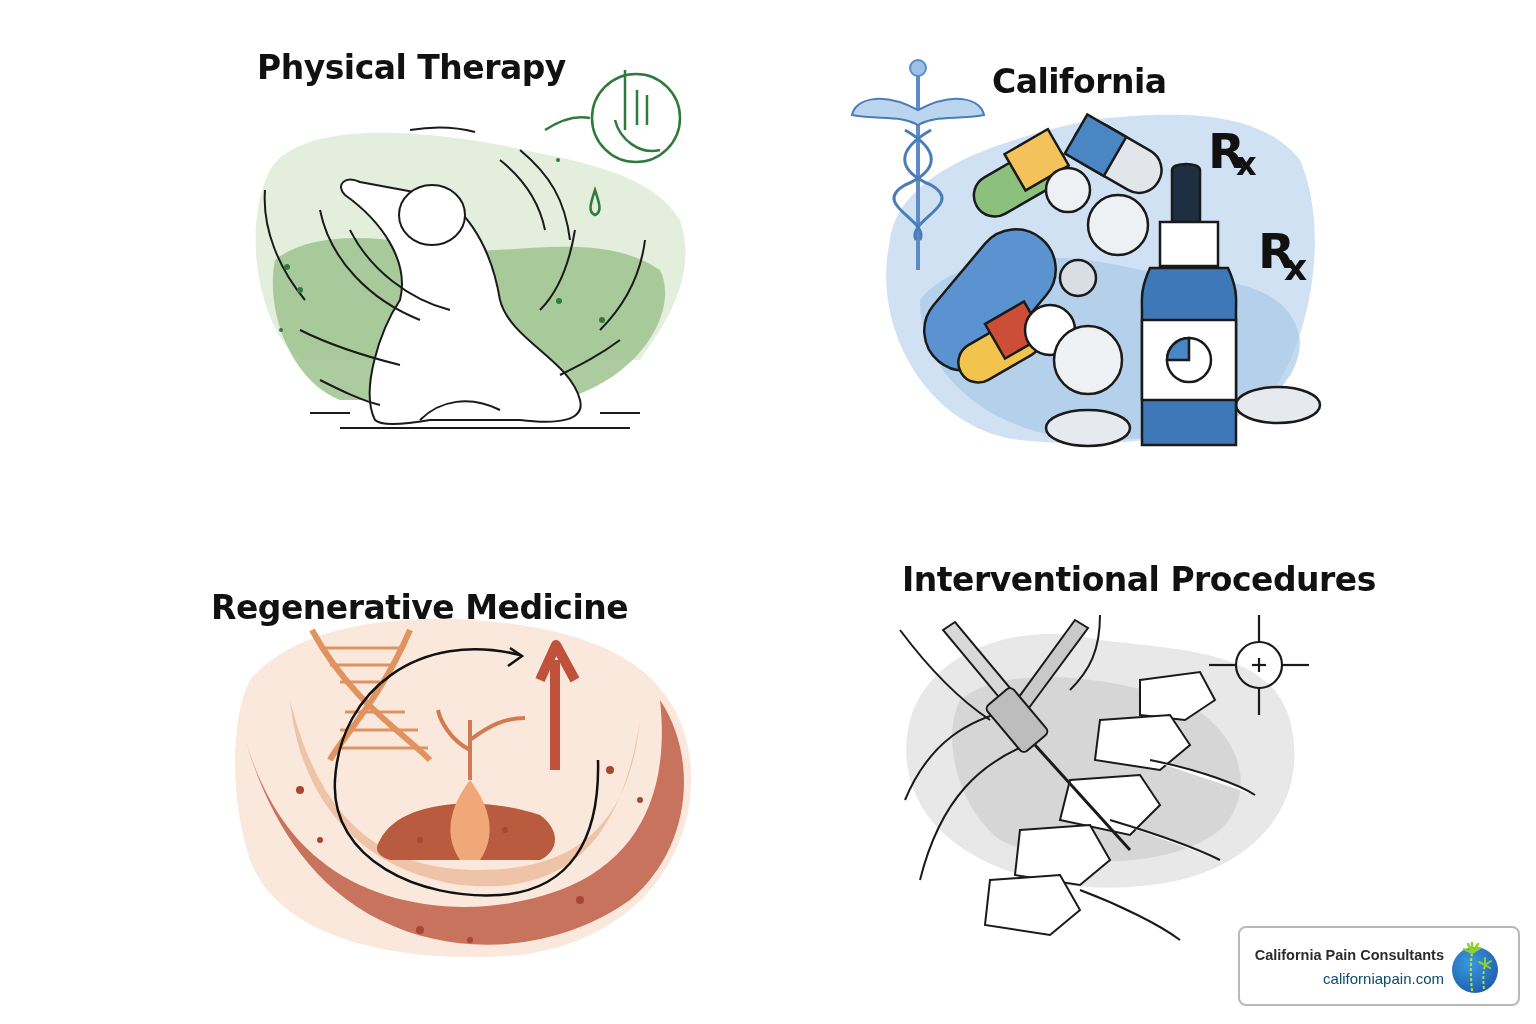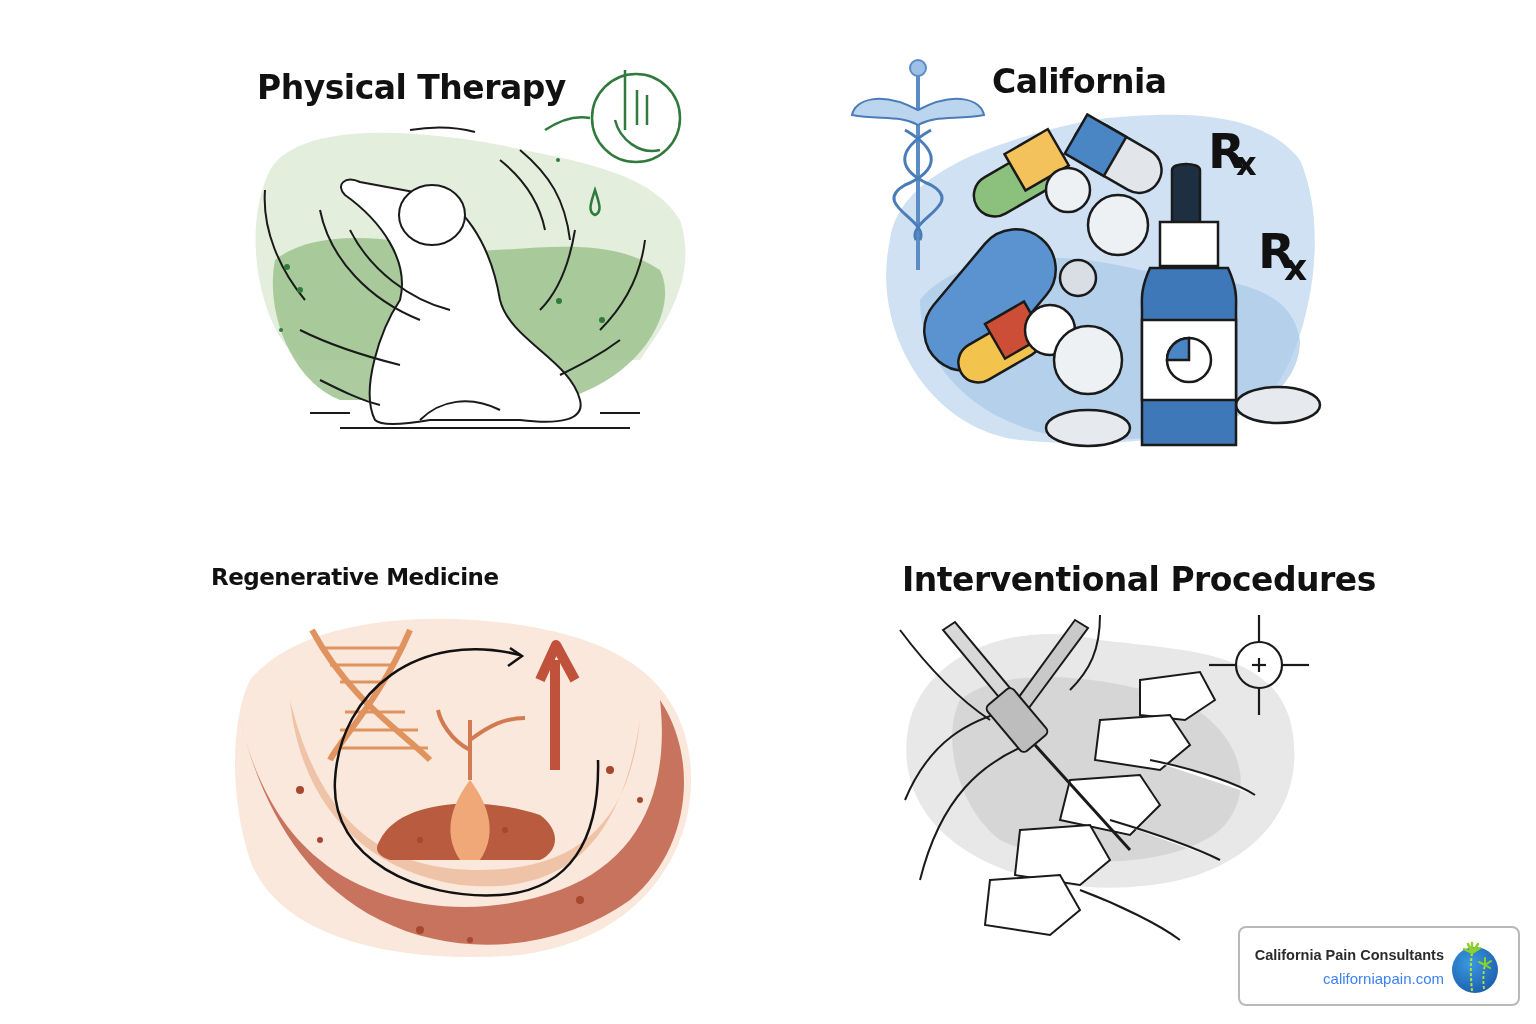--- a/index.html
+++ b/index.html
@@ -2,28 +2,28 @@
 <html><head>
   <meta charset="utf-8">
   <style>
     html, body { margin: 0; padding: 0; background: #ffffff; }
     body { width: 1536px; height: 1024px; position: relative; overflow: hidden; font-family: "DejaVu Sans", sans-serif; }
     .panel { position: absolute; }
     .panel-title { position: absolute; font-family: "DejaVu Sans", sans-serif; font-weight: bold; color: #111111; white-space: nowrap; letter-spacing: -0.5px; }
     .illus { position: absolute; }
     .badge { position: absolute; left: 1238px; top: 926px; width: 282px; height: 80px; border: 2px solid #b9b9b9; border-radius: 8px; background: #ffffff; box-sizing: border-box; }
     .badge-name { position: absolute; right: 74px; top: 19px; font-family: "Liberation Sans", sans-serif; font-weight: bold; font-size: 14.5px; color: #2b2b2b; white-space: nowrap; }
-    .badge-url { position: absolute; right: 74px; top: 42px; font-family: "Liberation Sans", sans-serif; font-size: 15px; color: #3b82f6; white-space: nowrap; }
+    .badge-url { position: absolute; right: 74px; top: 42px; font-family: "Liberation Sans", sans-serif; font-size: 15px; color: #0c4a6e; white-space: nowrap; }
     .badge-logo { position: absolute; right: 18px; top: 13px; width: 50px; height: 52px; }
   </style>
 </head>
 <body>
 
 <div class="panel">
-  <div class="panel-title" style="left:257px; top:68px; font-size:33px;">Physical Therapy</div>
+  <div class="panel-title" style="left:257px; top:48px; font-size:33px;">Physical Therapy</div>
   <svg class="illus" style="left:250px; top:60px;" width="450" height="380" viewBox="250 60 450 380">
     <path d="M270 170 C300 120 420 130 500 145 C570 160 650 170 680 220 C700 280 660 330 640 360 L300 360 C260 330 240 230 270 170 Z" fill="#e3eedd"></path>
     <path d="M275 260 C320 225 400 240 450 250 C520 255 600 230 660 270 C680 310 640 380 560 400 L340 400 C290 380 265 310 275 260 Z" fill="#9ec38f" opacity="0.85"></path>
     <g fill="none" stroke="#1a1a1a" stroke-width="2">
       <path d="M375 420 C360 390 380 330 400 300 C410 260 380 220 345 195 C335 185 345 175 360 182 L430 195 C460 200 490 240 500 300 C510 340 570 360 580 400 C585 420 560 425 520 420 L430 420 C400 425 380 425 375 420 Z" fill="#ffffff"></path>
       <ellipse cx="432" cy="215" rx="33" ry="30" fill="#ffffff"></ellipse>
       <path d="M420 420 C440 400 470 395 500 410"></path>
       <path d="M265 190 C262 230 280 270 305 300"></path>
       <path d="M320 210 C330 260 370 300 420 320"></path>
       <path d="M350 230 C370 270 410 300 450 310"></path>
@@ -90,21 +90,21 @@
       <path d="M1189 360 L1189 338 A22 22 0 0 0 1167 360 Z" fill="#4a85c4"></path>
     </g>
     <text x="1208" y="168" font-family="DejaVu Sans, sans-serif" font-weight="bold" font-size="48" fill="#111">R</text>
     <text x="1236" y="175" font-family="DejaVu Sans, sans-serif" font-weight="bold" font-size="32" fill="#111">x</text>
     <text x="1258" y="268" font-family="DejaVu Sans, sans-serif" font-weight="bold" font-size="48" fill="#111">R</text>
     <text x="1284" y="280" font-family="DejaVu Sans, sans-serif" font-weight="bold" font-size="36" fill="#111">x</text>
   </svg>
 </div>
 
 <div class="panel">
-  <div class="panel-title" style="left:211px; top:564px; font-size:23px;">Regenerative Medicine</div>
+  <div class="panel-title" style="left:211px; top:588px; font-size:33px;">Regenerative Medicine</div>
   <svg class="illus" style="left:230px; top:610px;" width="470" height="350" viewBox="230 610 470 350">
     <path d="M250 680 C300 620 420 610 520 625 C620 640 680 680 690 760 C700 850 640 940 520 955 C400 965 280 940 250 860 C230 800 230 720 250 680 Z" fill="#fbe8dc"></path>
     <path d="M240 720 C260 800 300 880 380 920 C460 960 560 950 630 900 C690 850 700 760 660 700 C670 790 640 860 560 890 C480 920 380 910 320 860 C270 820 250 760 240 720 Z" fill="#c8735d"></path>
     <path d="M290 700 C300 800 360 870 460 885 C560 895 620 850 640 720 C630 820 580 870 480 870 C380 870 320 820 290 700 Z" fill="#efc3a8"></path>
     <path d="M380 840 C400 800 480 795 540 815 C560 830 560 850 540 860 L390 860 C375 855 375 848 380 840 Z" fill="#b85b3f"></path>
     <path d="M460 860 C440 830 455 800 470 780 C485 800 500 830 480 860 Z" fill="#f1a879"></path>
     <path d="M470 780 L470 720 M470 750 C450 740 440 720 438 710 M470 740 C490 725 505 718 525 718" stroke="#d27b52" stroke-width="4" fill="none"></path>
     <g stroke="#e0935e" stroke-width="6" fill="none">
       <path d="M312 630 C350 700 400 730 430 760"></path>
       <path d="M410 630 C380 700 340 740 330 760"></path>

